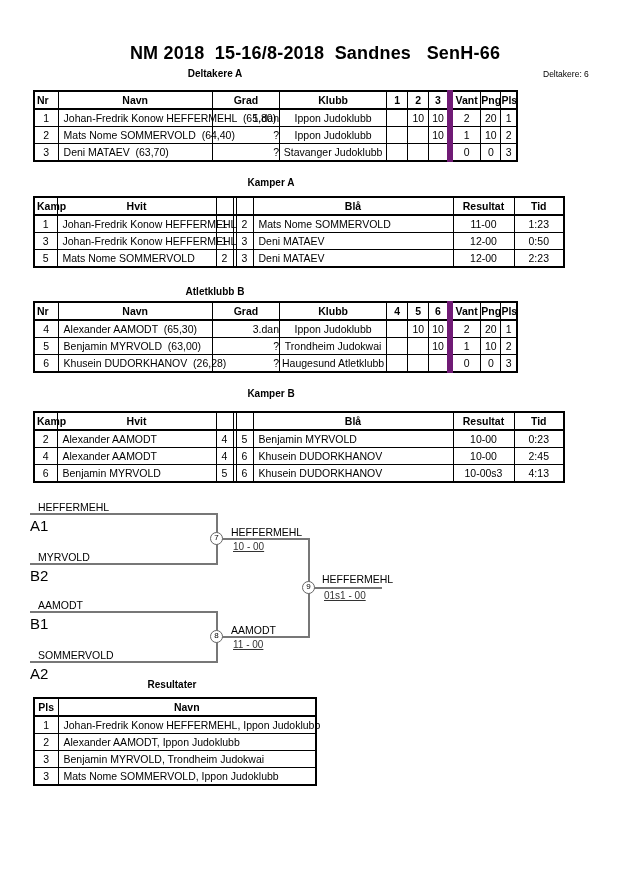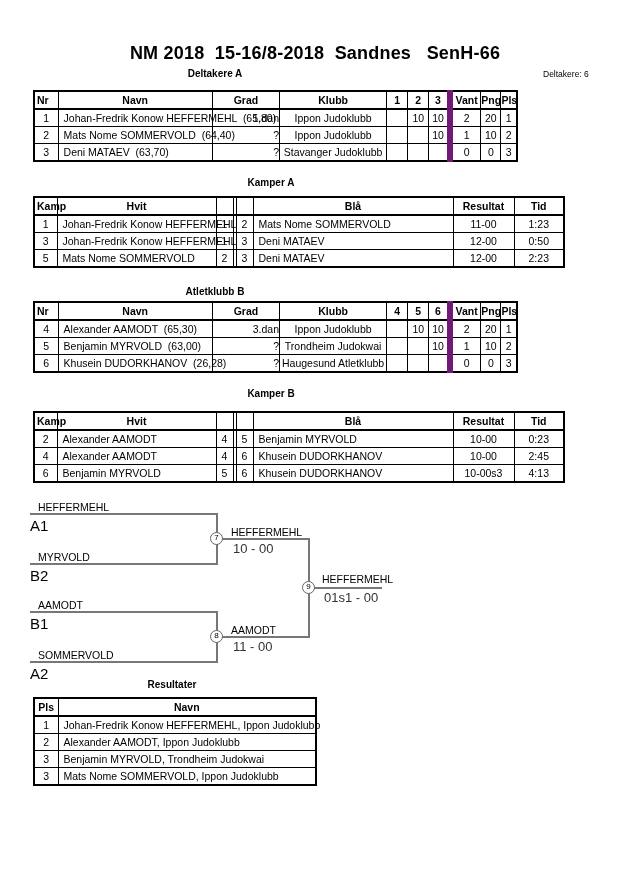--- a/index.html
+++ b/index.html
@@ -23,21 +23,21 @@
   .sheet .c-grad { text-align:right; padding-left:2px; }
   .sheet th.c-nr, .sheet th.c-kamp, .sheet th.c-pls0 { text-align:left; padding-left:2px; }
   .sheet .c-vant { border-left:6px solid #701a75; }
   .sheet th.c-grad, .sheet th.c-navn, .sheet th.c-hvit, .sheet th.c-bla { text-align:center; padding-left:0; }
 
   
   .b-line  { position:absolute; height:2px; background:#777; }
   .b-vline { position:absolute; width:2px;  background:#777; }
   .b-name  { position:absolute; font-size:10.5px; white-space:pre; }
   .b-seed  { position:absolute; font-size:15px; white-space:pre; }
-  .b-score { position:absolute; font-size:13px; color:#333; white-space:pre; }
+  .b-score { position:absolute; font-size:10px; color:#333; white-space:pre;text-decoration:underline; }
   .b-circle{ position:absolute; width:13px; height:13px; border:1.5px solid #666; border-radius:50%;
              background:#fff; font-size:8px; line-height:10px; text-align:center; z-index:2; }
 </style>
 </head>
 <body>
 
 <div class="page">
 
   <div class="title">NM 2018  15-16/8-2018  Sandnes   SenH-66</div>
   <div class="count">Deltakere: 6</div>

